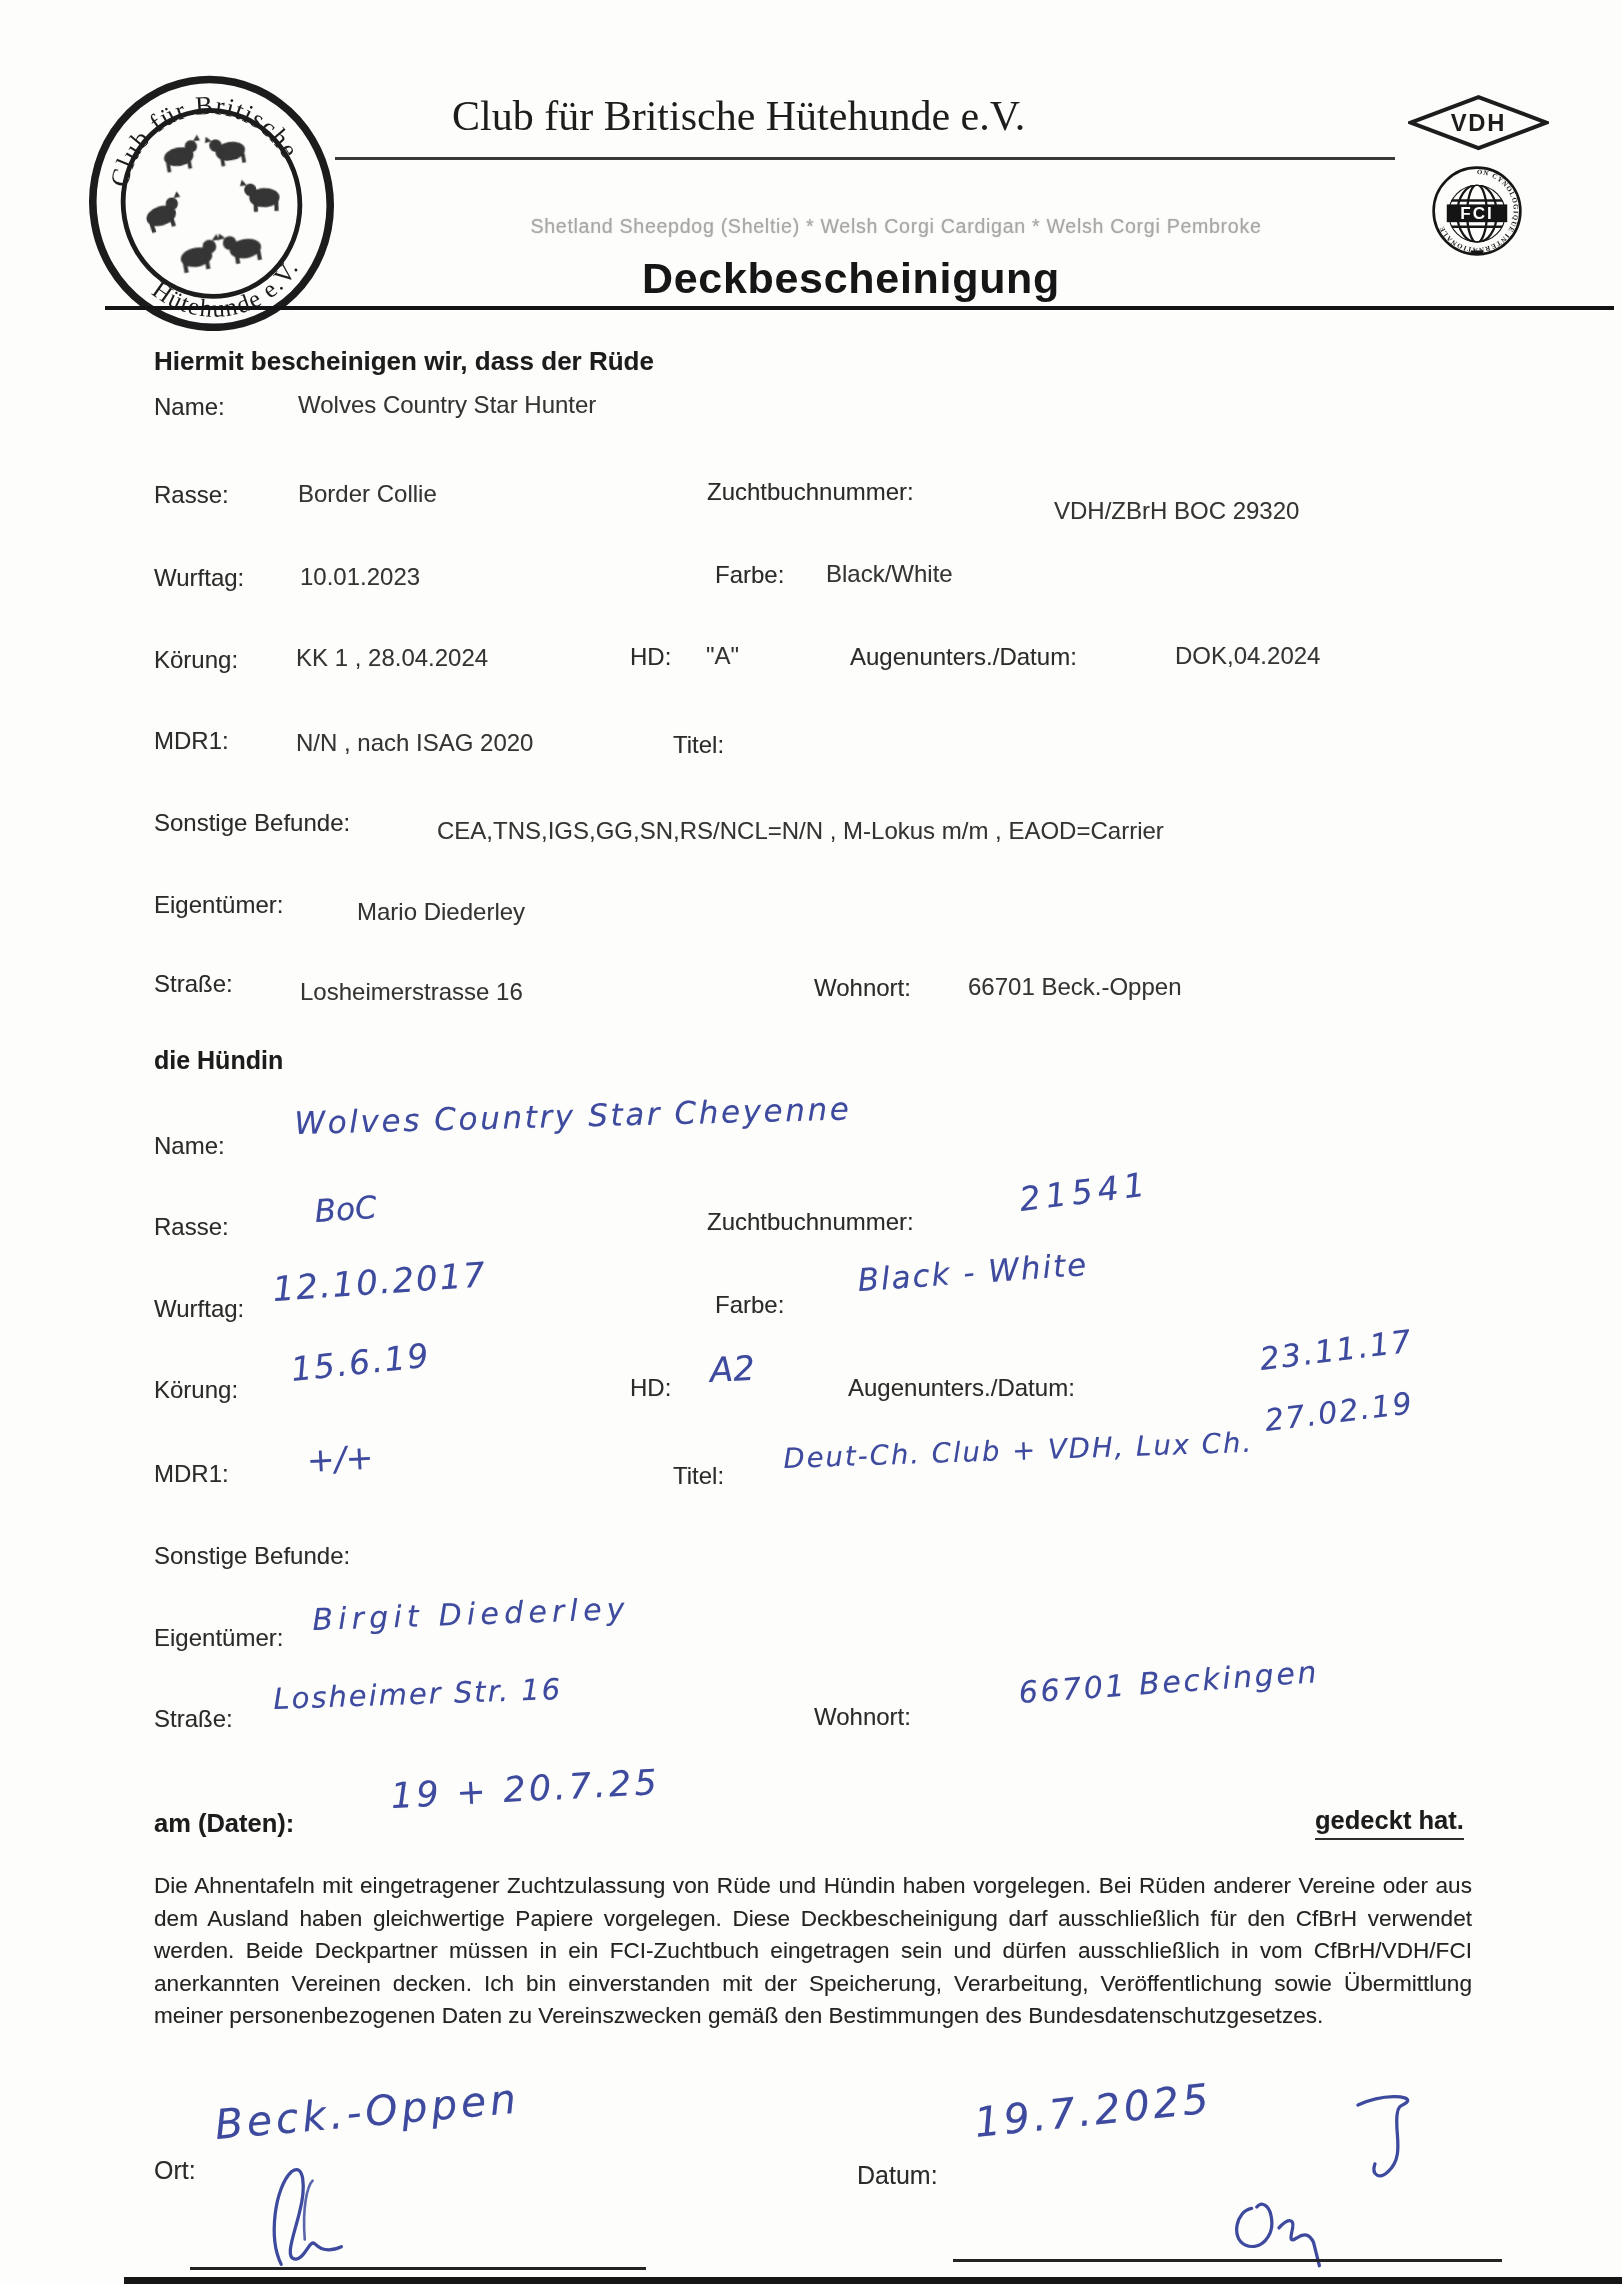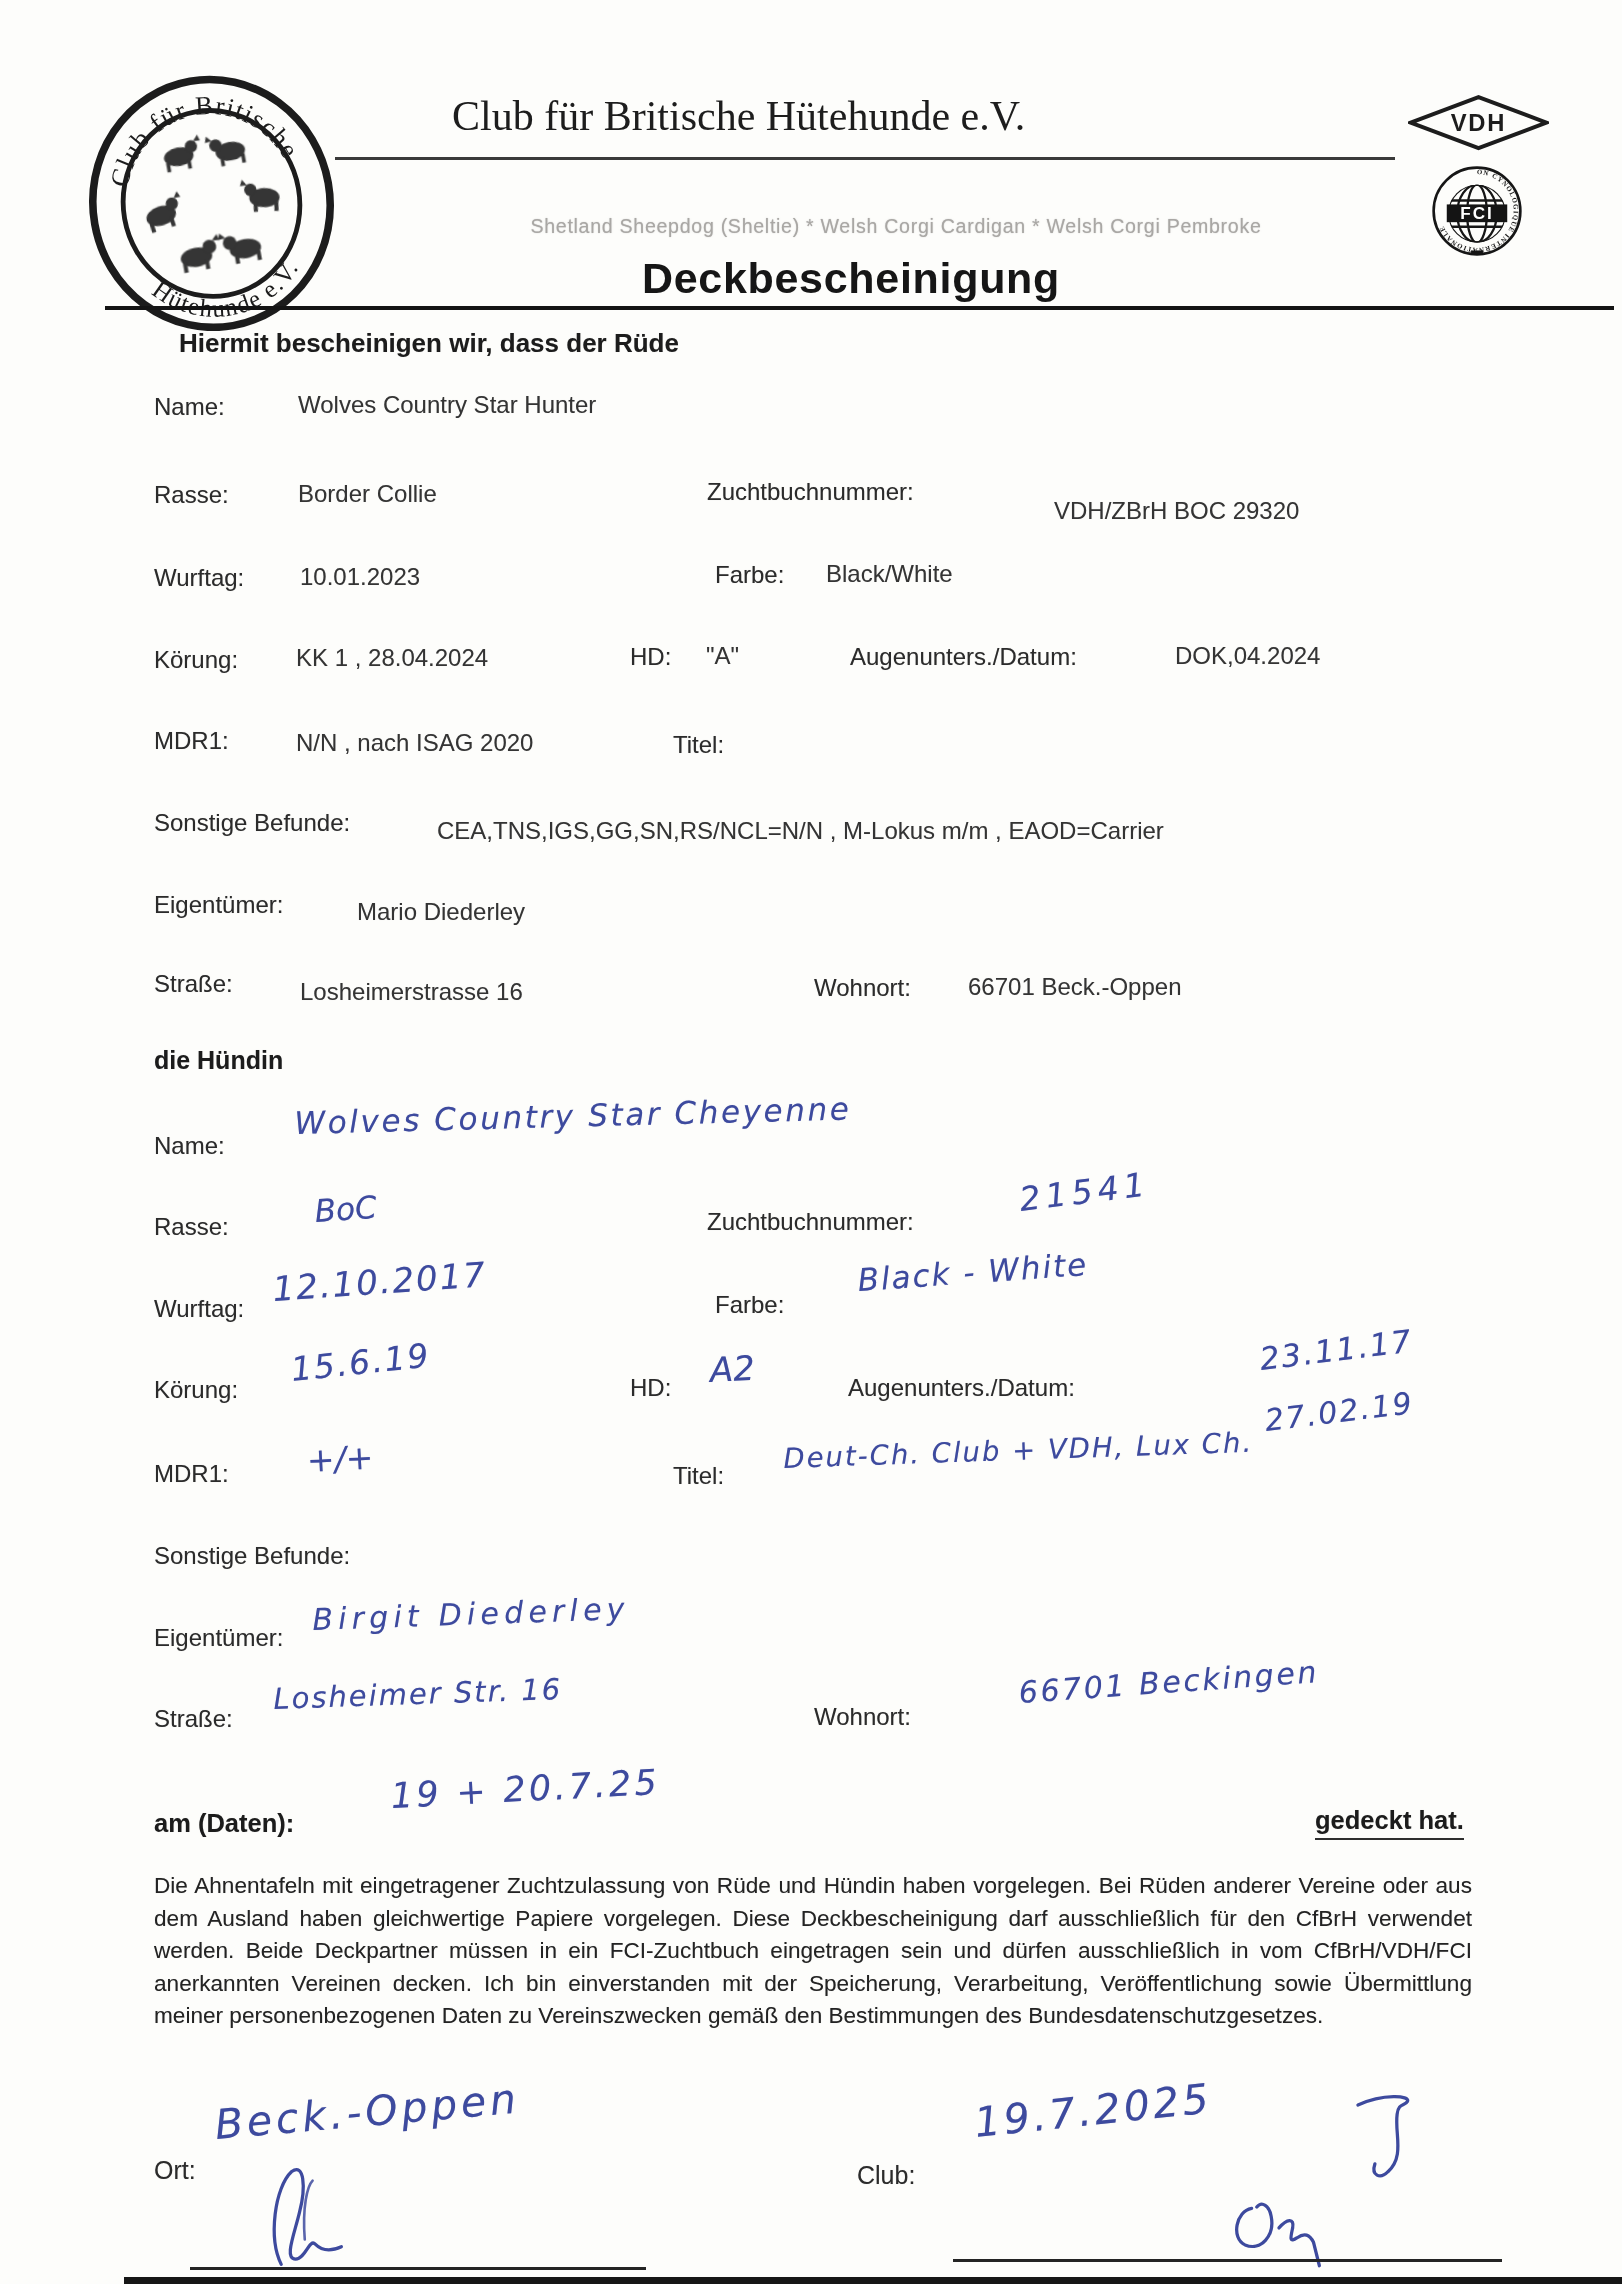--- a/index.html
+++ b/index.html
@@ -124,21 +124,21 @@
       <line x1="26" y1="74" x2="114" y2="74"></line>
     </g>
     <rect x="24" y="60" width="92" height="27" fill="#141414"></rect>
     <text class="sans-svg" x="70" y="82" text-anchor="middle" font-size="26" font-weight="bold" letter-spacing="3" fill="#ffffff">FCI</text>
     <rect x="61" y="130" width="18" height="7" fill="#141414"></rect>
   </svg>
 
   <div class="abs doc-title" style="left:851px;top:254px;transform:translateX(-50%);">Deckbescheinigung</div>
   <div class="rule" style="left:105px;top:306px;width:1509px;height:3.9px;background:#141414;"></div>
 
-  <div class="abs lbl bold" style="left:154px;top:328px;font-size:26px;margin-left:25px;">Hiermit bescheinigen wir, dass der Rüde</div>
+  <div class="abs lbl bold" style="left:154px;top:346px;font-size:26px;">Hiermit bescheinigen wir, dass der Rüde</div>
 
   <div class="abs lbl" style="left:154px;top:393px;">Name:</div>
   <div class="abs val" style="left:298px;top:391px;">Wolves Country Star Hunter</div>
 
   <div class="abs lbl" style="left:154px;top:481px;">Rasse:</div>
   <div class="abs val" style="left:298px;top:480px;">Border Collie</div>
   <div class="abs lbl" style="left:707px;top:478px;">Zuchtbuchnummer:</div>
   <div class="abs val" style="left:1054px;top:477px;margin-top:20px;">VDH/ZBrH BOC 29320</div>
 
   <div class="abs lbl" style="left:154px;top:564px;">Wurftag:</div>
@@ -214,21 +214,21 @@
 
   <div class="abs lbl" style="left:154px;top:2156px;font-size:25px;">Ort:</div>
   <div class="abs hw" style="left:217px;top:2101px;font-size:41px;transform:rotate(-5deg);letter-spacing:3.9px;">Beck.-Oppen</div>
 
   <svg class="abs" style="left:242px;top:2161px;" width="170" height="108" viewBox="0 0 260 165">
     <path d="M60 158 C 40 118, 50 40, 76 16 C 95 2, 98 40, 88 78 C 80 112, 64 150, 82 150 C 97 150, 103 118, 112 127 C 119 134, 132 140, 152 131" fill="none" stroke="#3d4a9e" stroke-width="5" stroke-linecap="round"></path>
     <path d="M96 120 C 92 70, 100 38, 108 30" fill="none" stroke="#3d4a9e" stroke-width="4" stroke-linecap="round" opacity="0.85"></path>
   </svg>
   <div class="rule" style="left:190px;top:2267px;width:456px;height:3.3px;"></div>
 
-  <div class="abs lbl" style="left:857px;top:2161px;font-size:25px;">Club:</div>
+  <div class="abs lbl" style="left:857px;top:2161px;font-size:25px;">Datum:</div>
   <div class="abs hw" style="left:977px;top:2099px;font-size:41px;transform:rotate(-6deg);letter-spacing:3.3px;">19.7.2025</div>
 
   <svg class="abs" style="left:1346px;top:2092px;" width="82" height="98" viewBox="0 0 125 150">
     <path d="M18 20 C 58 2, 98 6, 94 14 C 90 22, 80 16, 78 34 C 74 64, 90 98, 64 122 C 52 134, 38 128, 44 110" fill="none" stroke="#3d4a9e" stroke-width="5" stroke-linecap="round"></path>
   </svg>
   <svg class="abs" style="left:1225px;top:2181px;" width="164" height="88" viewBox="0 0 250 135">
     <path d="M40 42 C 16 46, 8 88, 30 98 C 54 108, 76 84, 70 54 C 67 38, 56 30, 48 40" fill="none" stroke="#3d4a9e" stroke-width="5" stroke-linecap="round"></path>
     <path d="M82 72 C 94 58, 106 56, 103 72 C 100 86, 97 96, 110 87 C 121 79, 129 82, 135 94 L 144 130" fill="none" stroke="#3d4a9e" stroke-width="5" stroke-linecap="round"></path>
   </svg>
   <div class="rule" style="left:953px;top:2259px;width:549px;height:3.3px;"></div>

